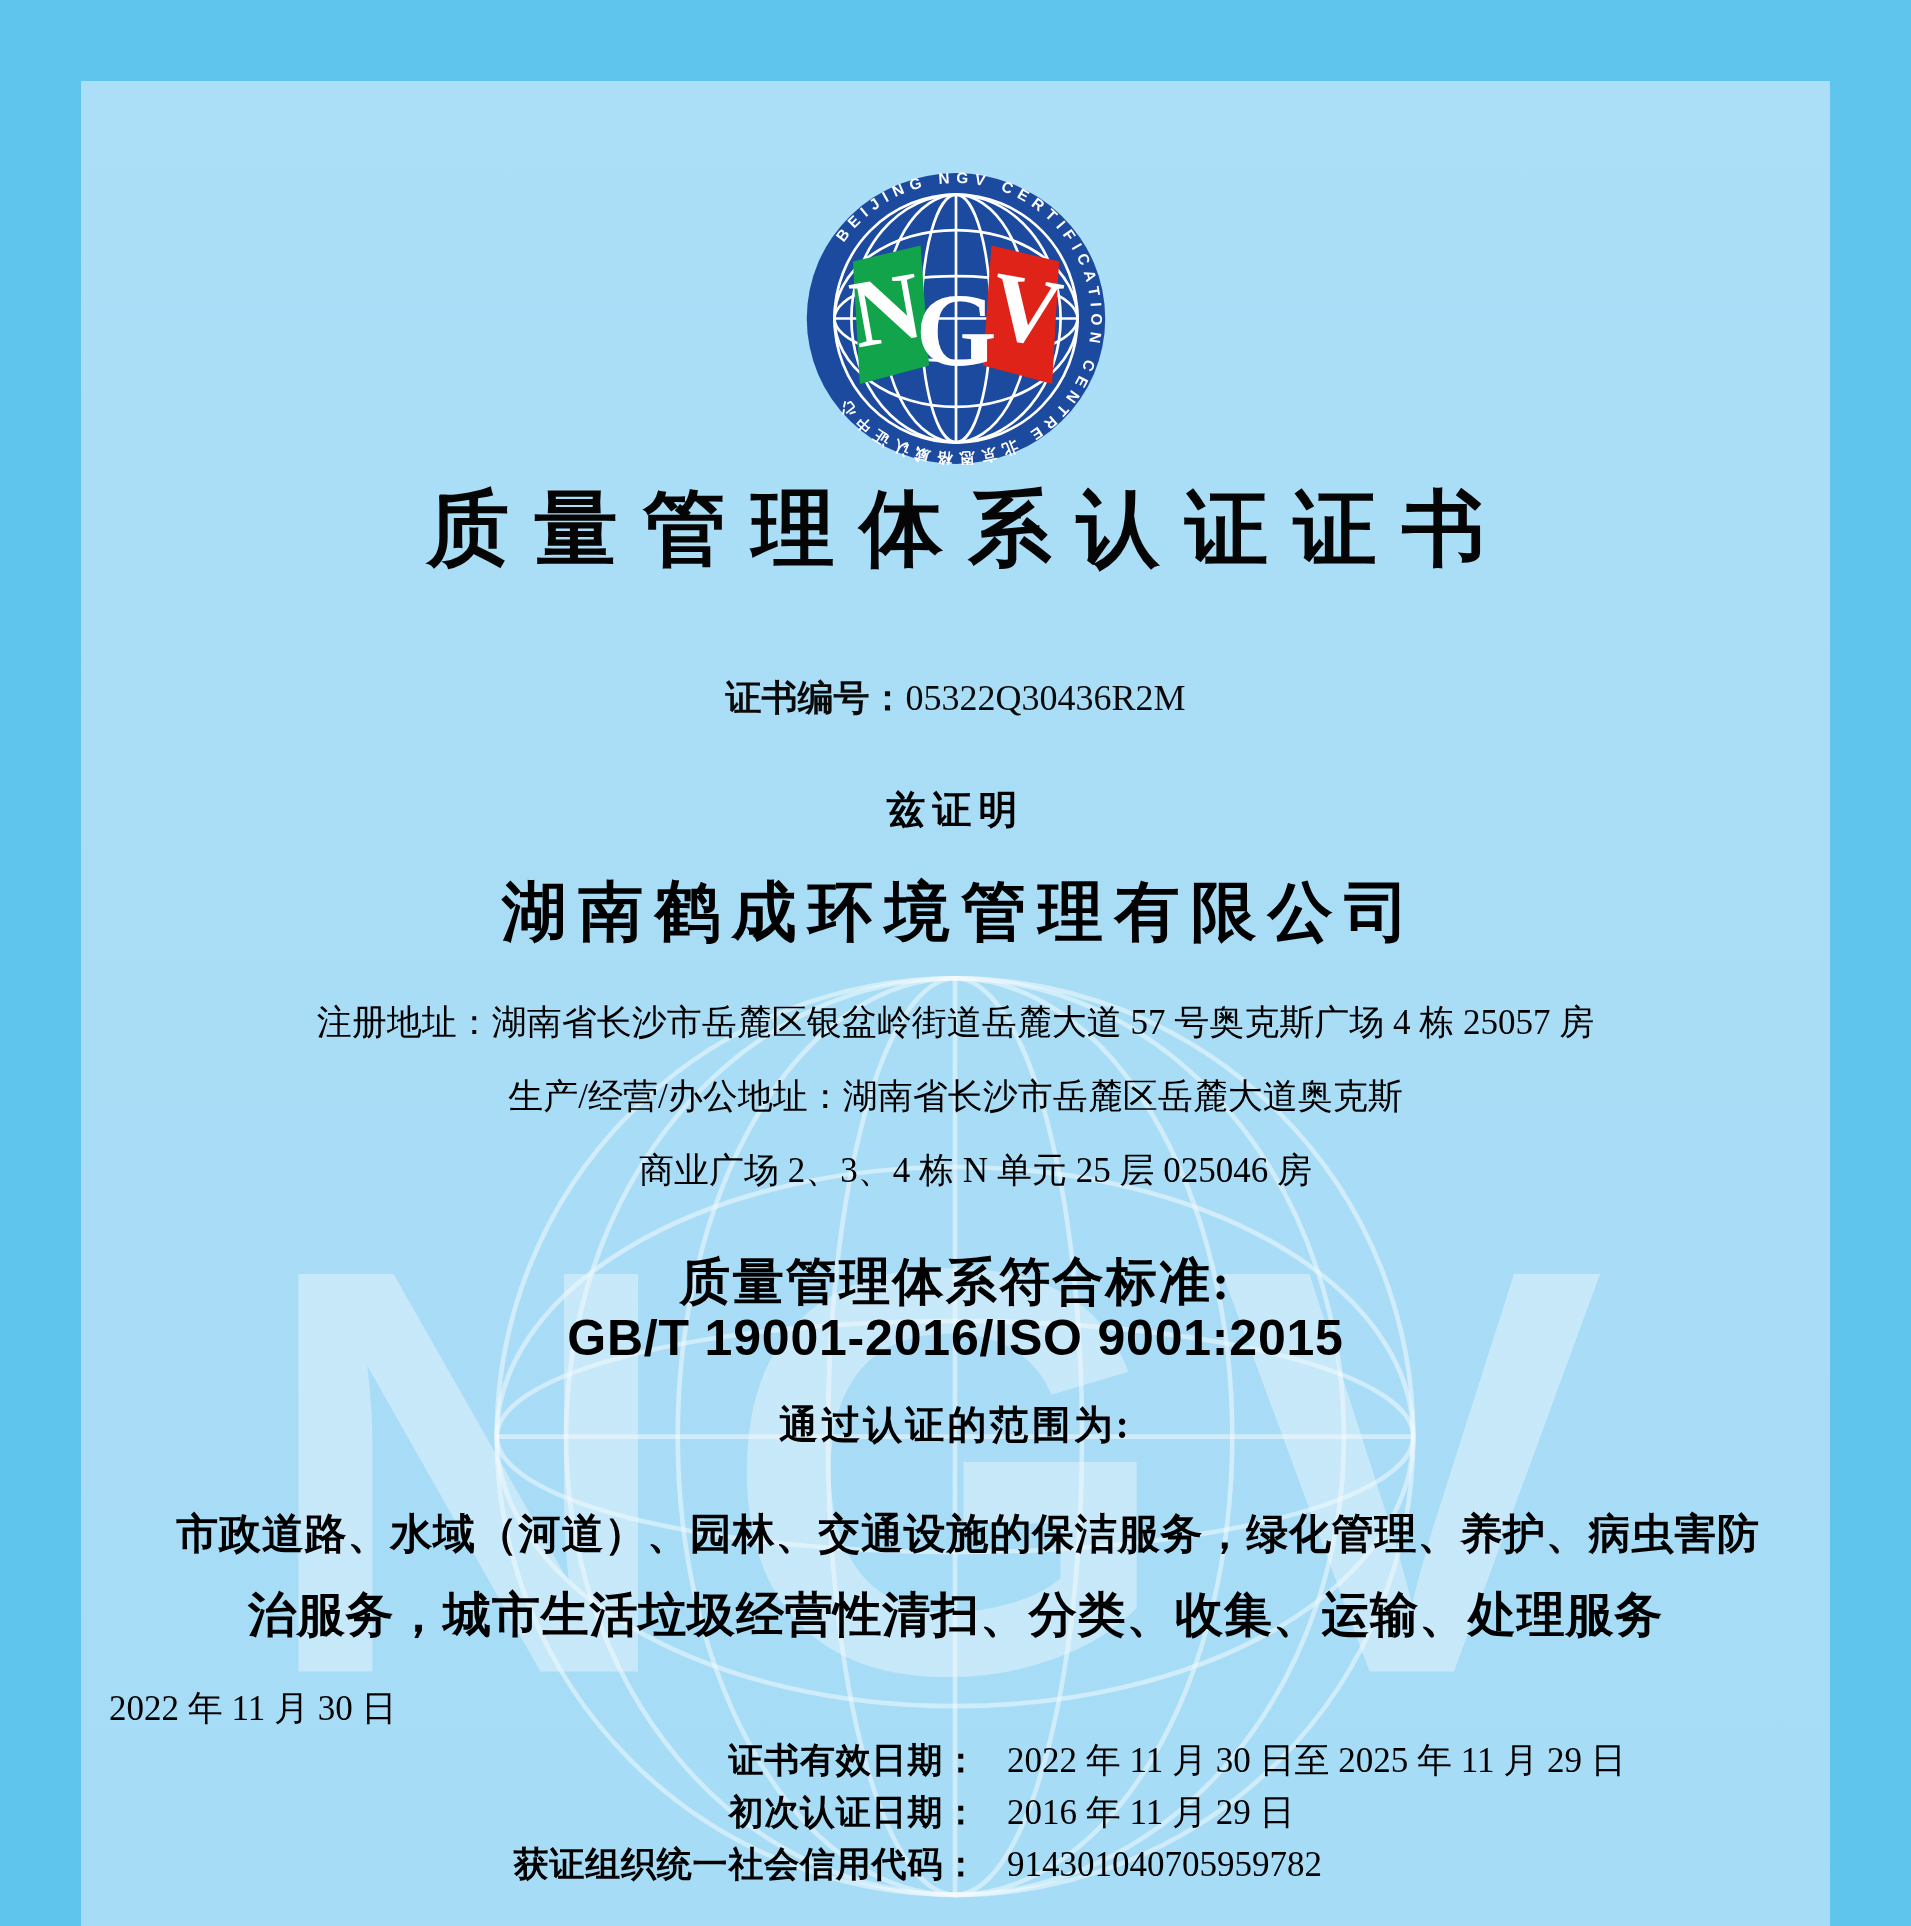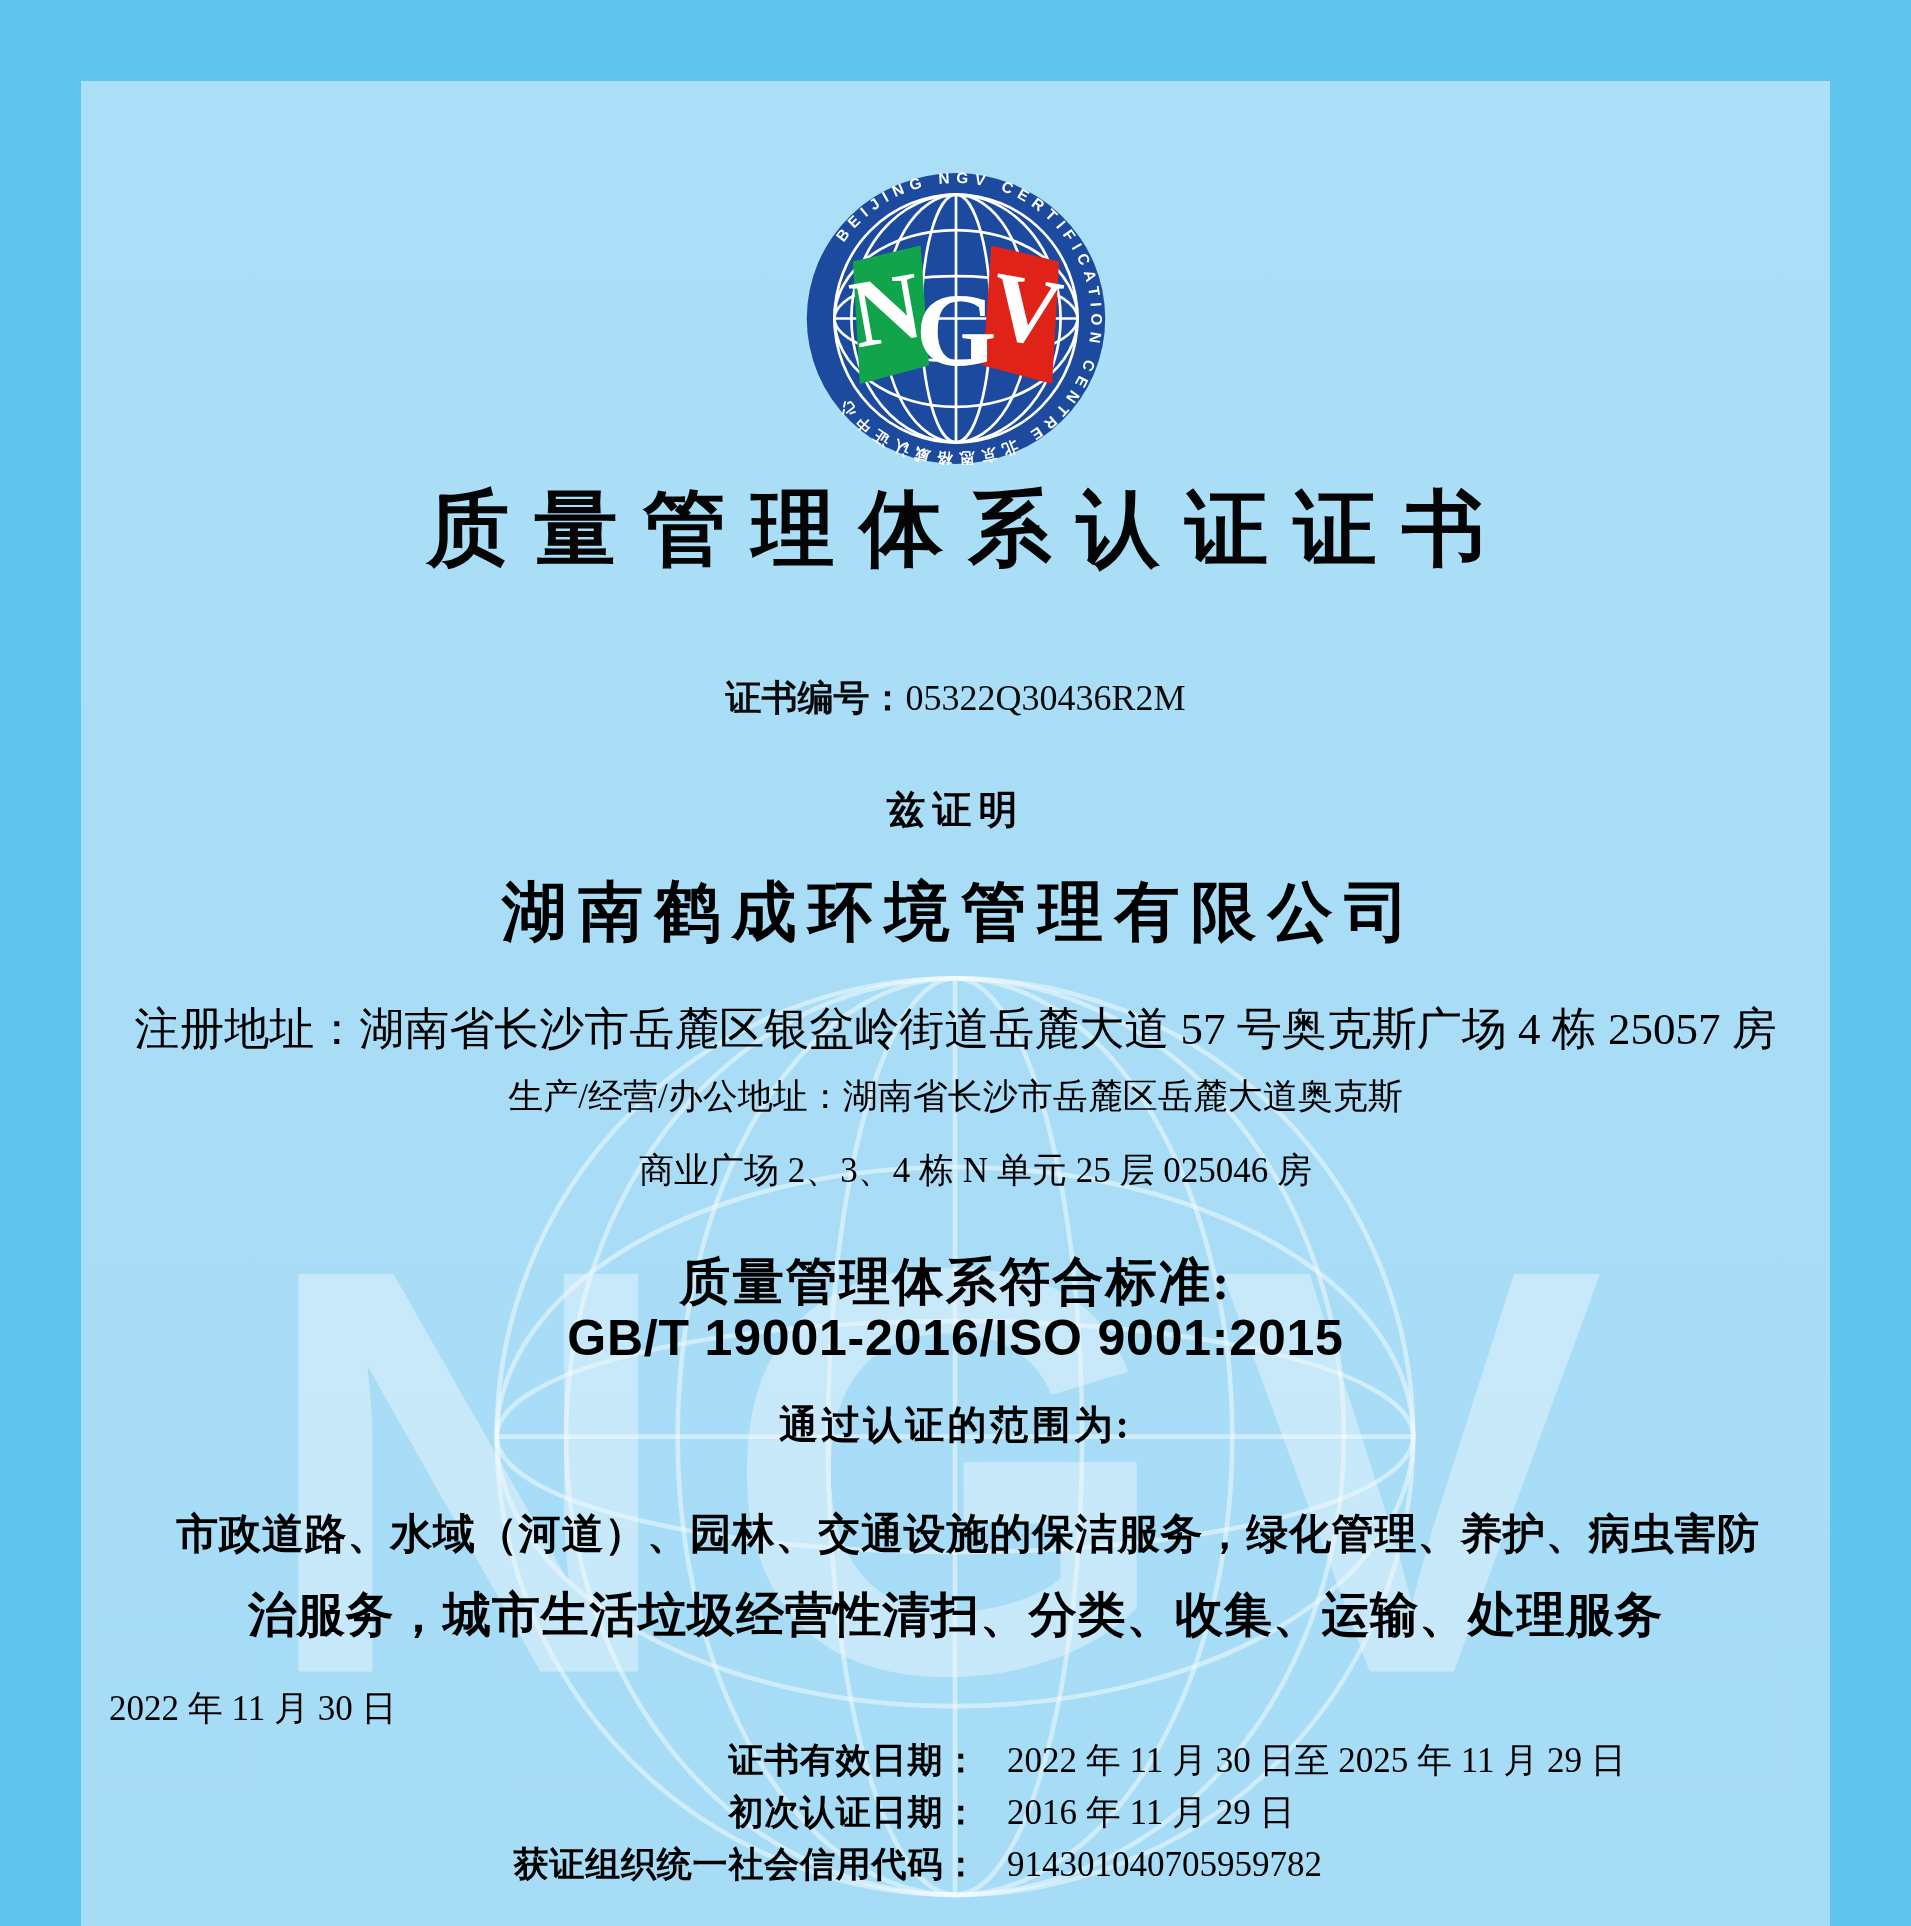--- a/index.html
+++ b/index.html
@@ -19,21 +19,21 @@
   
   .watermark{left:98px;top:693px;opacity:.9;pointer-events:none;}
   
   .top-logo{left:50%;top:91px;transform:translateX(-50%);}
   
   .title{top:393px;font-size:83px;font-weight:bold;letter-spacing:25.4px;text-indent:25.4px;color:#050505;}
   .certno{top:593px;font-size:36px;color:#0a0a0a;}
   .certno b{font-weight:bold;text-align:right;}
   .hereby{top:702px;font-size:39px;font-weight:bold;letter-spacing:7px;}
   .company{top:787px;font-size:65px;font-weight:bold;letter-spacing:11.6px;text-indent:11.6px;}
-  .addr1{top:918px;font-size:45px;}
+  .addr1{top:918px;font-size:35px;}
   .addr2{top:992px;font-size:35px;}
   .addr3{top:1066px;font-size:35px;padding-left:40px;}
   .stdlabel{top:1167px;font-size:51px;font-weight:bold;letter-spacing:2.3px;}
   .stdvalue{top:1228px;font-size:50px;font-weight:bold;font-family:"Liberation Sans",sans-serif;letter-spacing:0.8px;}
   .scopelabel{top:1317px;font-size:39px;font-weight:bold;letter-spacing:3.1px;text-align:center;}
   .scope1{top:1425px;font-size:42px;font-weight:bold;letter-spacing:0.8px;margin-left:25px;}
   .scope2{top:1502px;font-size:48px;font-weight:bold;letter-spacing:0.8px;}
   
   .dates{left:0;right:0;top:1604px;}
   .dates .row{display:flex;height:52px;align-items:baseline;}

